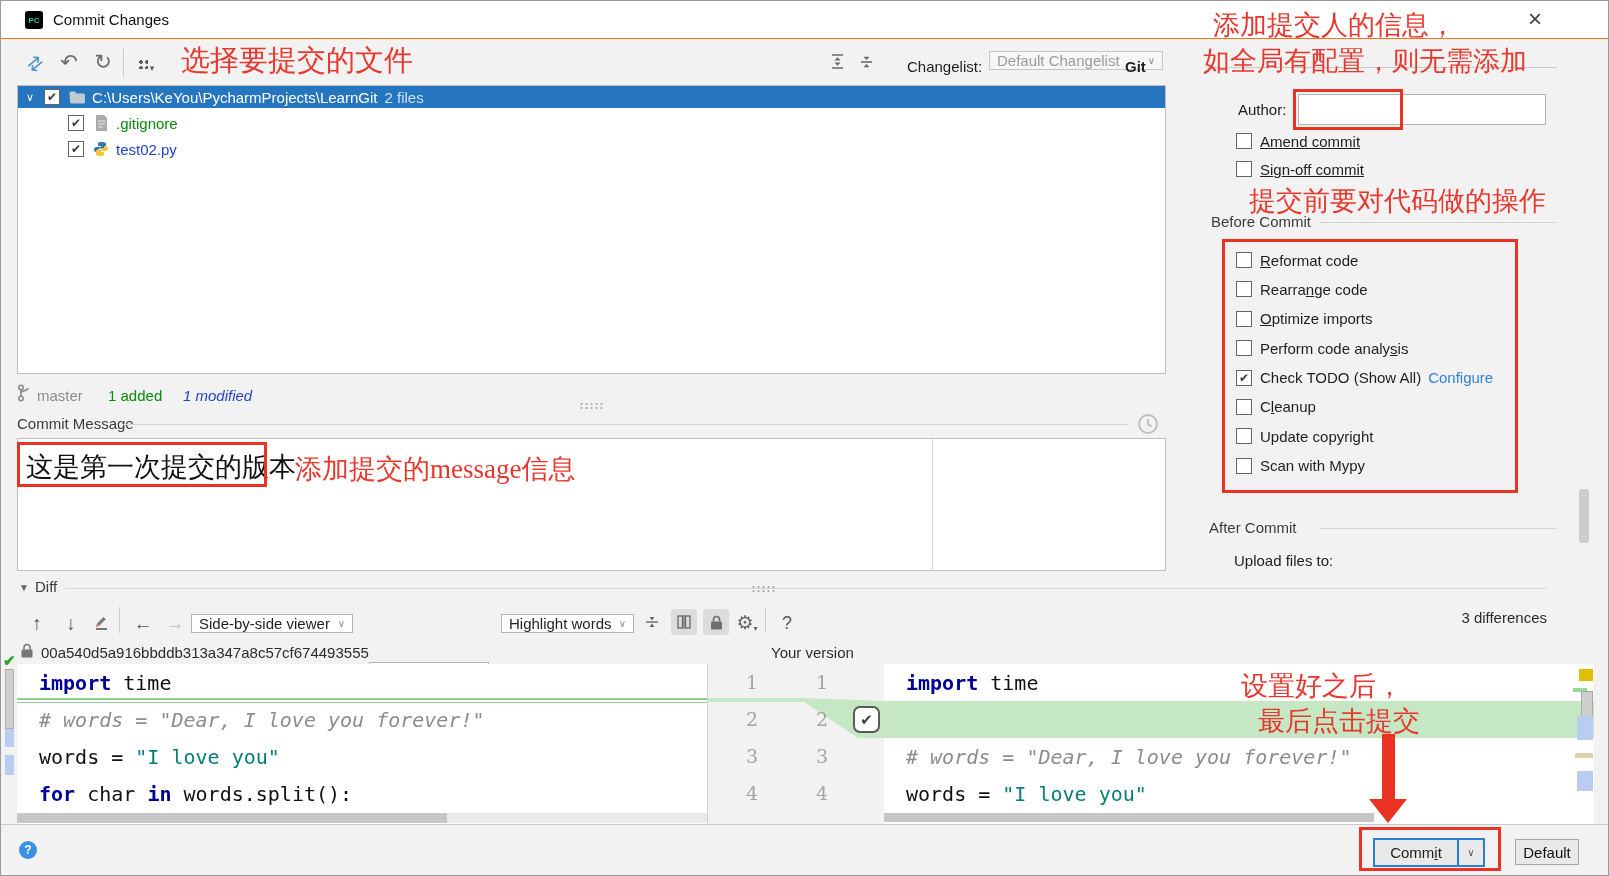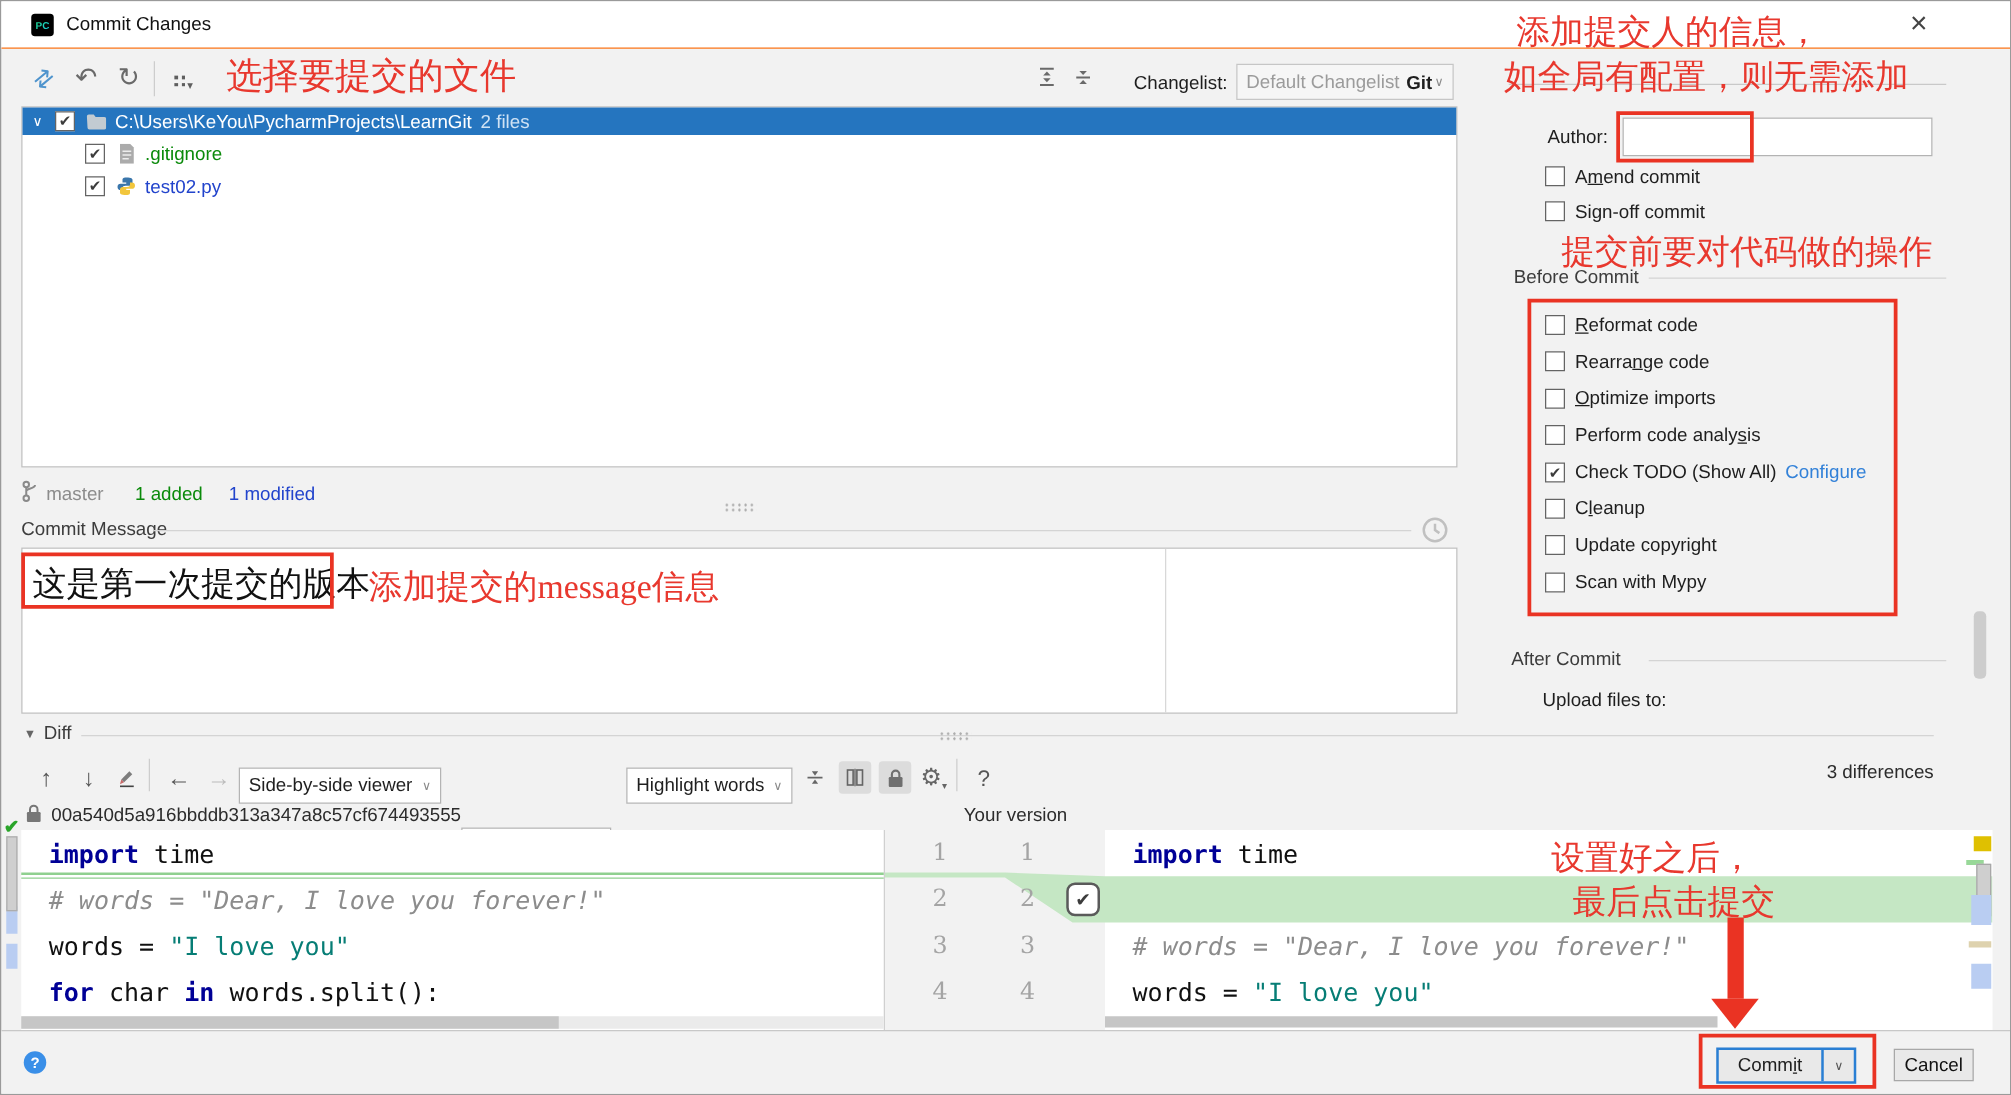--- a/index.html
+++ b/index.html
@@ -24,21 +24,21 @@
   .wtitle { left:52px; top:10px; font-size:15px; color:#111; }
   .close { left:1514px; top:2px; width:40px; height:32px; font-size:24px; color:#444;
            display:flex; align-items:center; justify-content:center; cursor:default; }
 
   .annot { color:#e8382e; font-family:"Liberation Serif", serif; white-space:nowrap; z-index:7; }
   .redbox { border:3px solid #ea3323; z-index:8; pointer-events:none; }
 
   .toolbtn { display:flex; align-items:center; justify-content:center; color:#6a6a6a; }
 
   
-  .dd { background:#fff; border:1px solid #b4b4b4; height:29px; display:flex; align-items:center;
+  .dd { background:#fff; border:1px solid #b4b4b4; height:19px; display:flex; align-items:center;
         padding:0 7px; font-size:15px; color:#1f1f1f; white-space:nowrap; }
   .dd .arr { margin-left:auto; font-size:10px; color:#8a8a8a; padding-left:6px; }
   .dd.disabled { background:#f6f6f6; color:#9b9b9b; border-color:#c6c6c6; }
 
   
   .cb { width:16px; height:16px; border:1px solid #646464; background:#fff; display:inline-block;
         flex:none; text-align:center; line-height:14px; font-size:12px; color:#3c3c3c; }
   .cb.checked::before { content:"✔"; }
   .opt-row { display:flex; align-items:center; height:18px; }
   .opt-label { font-size:15px; color:#1e1e1e; margin-left:8px; white-space:nowrap; }
@@ -170,21 +170,21 @@
 
   <div class="a" style="left:16px;top:383px;">
     <svg width="15" height="18" viewBox="0 0 15 18">
         <circle cx="4" cy="3.5" r="2.2" fill="none" stroke="#8a8a8a" stroke-width="1.6"></circle>
         <circle cx="4" cy="14.5" r="2.2" fill="none" stroke="#8a8a8a" stroke-width="1.6"></circle>
         <path d="M4 6v6M4 9c0-3 7-1.5 7-5" stroke="#8a8a8a" stroke-width="1.6" fill="none"></path>
       </svg>
   </div>
   <div class="a t15" style="left:36px;top:386px;color:#8c8c8c;">master</div>
   <div class="a t15" style="left:107px;top:386px;color:#0a8a0a;">1 added</div>
-  <div class="a t15" style="left:182px;top:386px;color:#2244cc;">1 modified</div>
+  <div class="a t15" style="left:182px;top:386px;color:#2244cc;font-style:italic;">1 modified</div>
   <div class="a grip" style="left:578px;top:401px;"></div>
 
   <div class="a hdr" style="left:16px;top:414px;">Commit Message</div>
   <div class="a hline" style="left:122px;top:423px;width:1006px;"></div>
   <div class="a" style="left:1136px;top:412px;">
     <svg width="22" height="22" viewBox="0 0 22 22">
         <circle cx="11" cy="11" r="9" fill="none" stroke="#c0c0c0" stroke-width="2"></circle>
         <path d="M11 6v5l3.5 2.5" stroke="#c0c0c0" stroke-width="2" fill="none"></path>
       </svg>
   </div>
@@ -192,21 +192,21 @@
     <div class="a" style="left:914px;top:0;width:1px;height:131px;background:#d8d8d8;"></div>
     <div class="a" style="left:8px;top:10px;font-size:27px;color:#111;font-family:'Liberation Serif',serif;white-space:nowrap;">这是第一次提交的版本</div>
   </div>
   <div class="a redbox" style="left:16px;top:441px;width:250px;height:45px;"></div>
   <div class="a annot" style="left:294px;top:450px;font-size:27px;">添加提交的message信息</div>
 
   <div class="a t15" style="left:1237px;top:100px;">Author:</div>
   <input class="a" style="left: 1297px; top: 93px; width: 248px; height: 31px; border: 1px solid rgb(179, 179, 179); background: rgb(255, 255, 255); font-size: 15px; padding: 0px 6px;" value="">
   <div class="a redbox" style="left:1292px;top:88px;width:110px;height:41px;"></div>
 
-  <div id="author-options" class="a" style="left:1235px;top:131px;">
+  <div id="author-options" class="a" style="left:1235px;top:131px;text-decoration:underline;">
       <div class="opt-row">
         <span class="cb"></span>
         <span class="opt-label">A<u>m</u>end commit</span>
       </div>
       <div class="opt-row">
         <span class="cb"></span>
         <span class="opt-label">Si<u>g</u>n-off commit</span>
       </div>
     </div>
 
@@ -380,14 +380,14 @@
   <div class="a" style="left:883px;top:812px;width:490px;height:9px;background:#c6c6c6;"></div>
 
   <div class="a" style="left:0;top:823px;width:1607px;height:52px;background:#f2f2f2;border-top:1px solid #c8c8c8;"></div>
   <div class="a helpcircle">?</div>
 
   <div class="a commit-split" style="left:1372px;top:837px;">
     <div class="commit-main" id="commit-label">Comm<u>i</u>t</div>
     <div class="commit-arrow">∨</div>
   </div>
   <div class="a redbox" style="left:1358px;top:826px;width:142px;height:44px;"></div>
-  <div class="a btn" style="left:1514px;top:838px;width:64px;height:26px;">Cancel</div>
+  <div class="a btn" style="left:1514px;top:838px;width:64px;height:26px;">Default</div>
 </div>
 
 </body></html>

